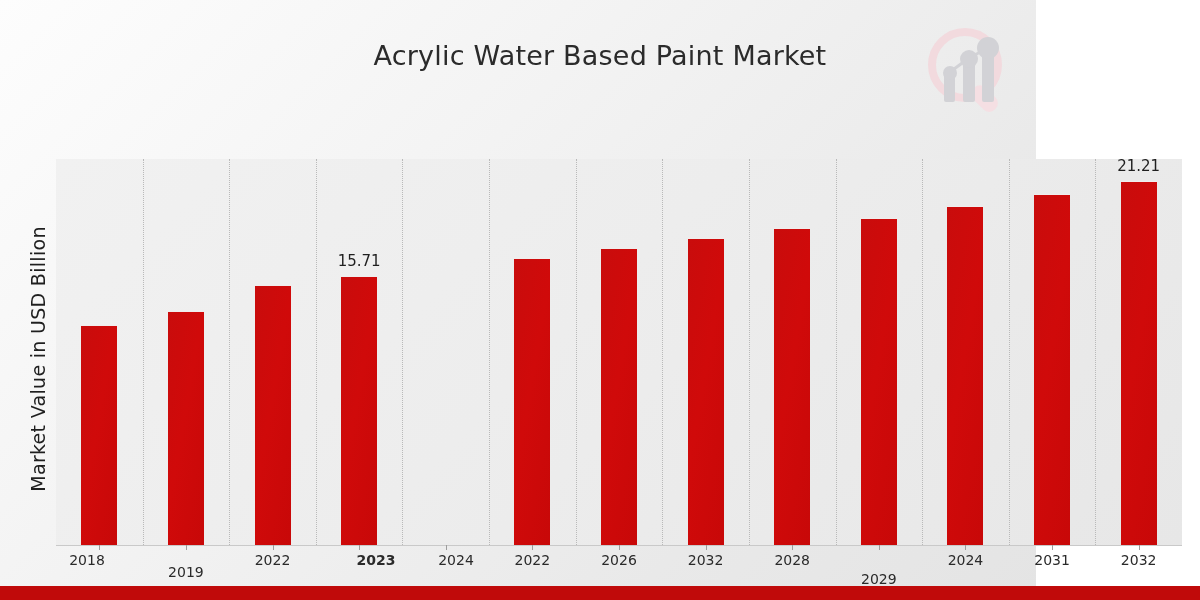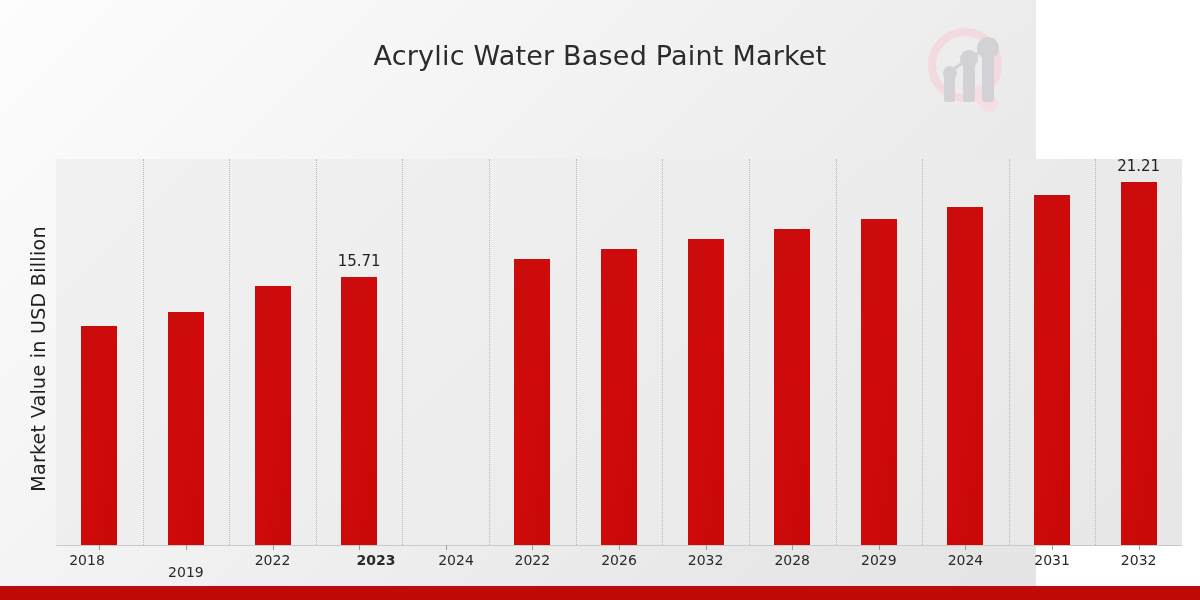--- a/index.html
+++ b/index.html
@@ -256,21 +256,21 @@
   <div class="x-tick-labels" id="xticks">
       <div class="x-tick" style="left: 31px;">2018</div>
       <div class="x-tick" style="left: 129.923px; margin-top: 12px;">2019</div>
       <div class="x-tick" style="left: 216.538px;">2022</div>
       <div class="x-tick" style="left: 320px; font-weight: bold;">2023</div>
       <div class="x-tick" style="left: 400px;">2024</div>
       <div class="x-tick" style="left: 476.385px;">2022</div>
       <div class="x-tick" style="left: 563px;">2026</div>
       <div class="x-tick" style="left: 649.615px;">2032</div>
       <div class="x-tick" style="left: 736.231px;">2028</div>
-      <div class="x-tick" style="left: 822.846px;">2029</div>
+      <div class="x-tick" style="left: 822.846px; margin-top: 19px;">2029</div>
       <div class="x-tick" style="left: 909.462px;">2024</div>
       <div class="x-tick" style="left: 996.077px;">2031</div>
       <div class="x-tick" style="left: 1082.69px;">2032</div>
     </div>
 
   <div class="y-axis-label">Market Value in USD Billion</div>
 
   <div class="footer-bar"></div>
 </div>
 

